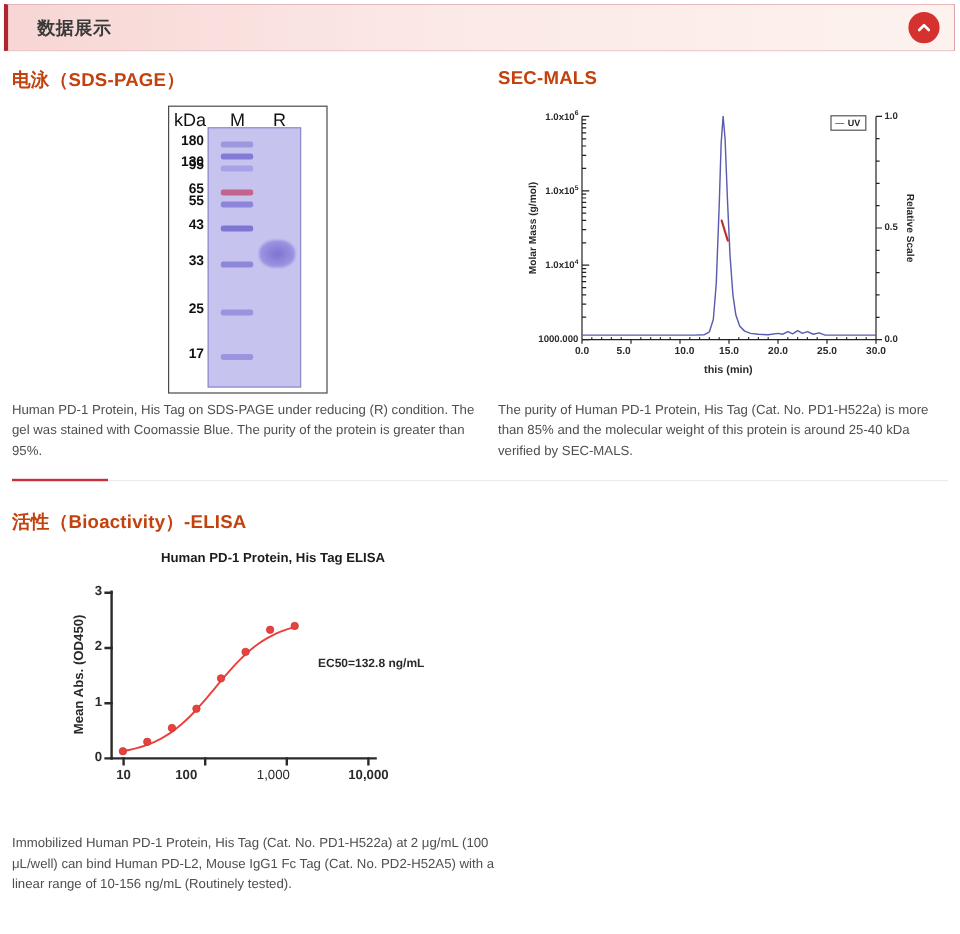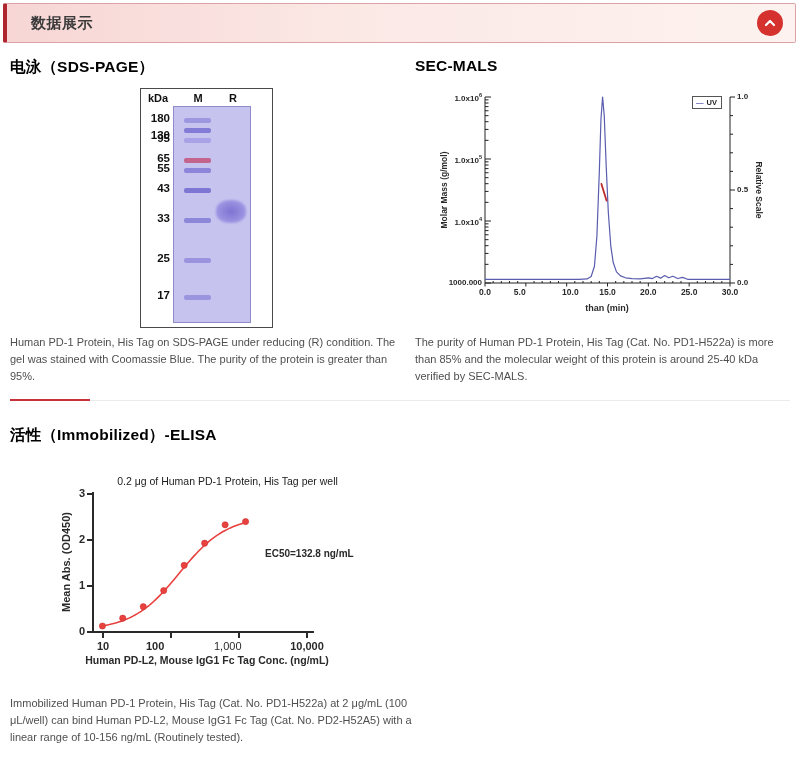--- a/index.html
+++ b/index.html
@@ -10,25 +10,25 @@
   
   .hdr{
     position:absolute;left:3px;top:3px;width:788px;height:38px;
     border:1px solid #dca3a7;border-left:4px solid #ae2630;border-radius:2px;
     background:linear-gradient(90deg,#f7d6d5 0%,#fbe9e6 45%,#fdf2ef 100%);
   }
   .hdr-title{position:absolute;left:24px;top:10px;font-size:15px;font-weight:bold;color:#3a3a3a;letter-spacing:.5px;}
   .collapse-btn{position:absolute;left:750px;top:6px;width:26px;height:26px;border-radius:50%;
     background:#d5322f;border:none;cursor:pointer;display:flex;align-items:center;justify-content:center;padding:0;}
   
-  .sec-title{position:absolute;font-size:15.5px;font-weight:bold;color:#000000;letter-spacing:.2px;}
+  .sec-title{position:absolute;font-size:15.5px;font-weight:bold;color:#c2410c;letter-spacing:.2px;}
   .caption{position:absolute;font-size:11px;line-height:17px;color:#4f4f4f;}
   
   .gel-fig{position:absolute;left:140px;top:88px;width:133px;height:240px;background:#fff;border:1px solid #4a4a4a;box-sizing:border-box;}
-  .gel-head{position:absolute;top:3px;font-size:11px;font-weight:bold;color:#111;text-align:center;}
+  .gel-head{position:absolute;top:3px;font-size:15px;font-weight:normal;color:#111;text-align:center;}
   .gel-area{position:absolute;left:32px;top:17px;width:78px;height:217px;background:#c7c3ef;border:1px solid #8f8bcb;box-sizing:border-box;}
   .gel-band{position:absolute;left:10px;width:27px;height:5px;border-radius:2px;filter:blur(.5px);}
   .gel-kda{position:absolute;left:1px;width:28px;text-align:right;font-size:11.5px;font-weight:600;color:#111;}
   .gel-sample{position:absolute;left:42px;width:30px;border-radius:45%;filter:blur(1px);}
   
   .chart{position:absolute;}
   .tick-lab{position:absolute;font-weight:600;color:#2a2a2a;white-space:nowrap;}
   .vlabel{position:absolute;white-space:nowrap;transform:translate(-50%,-50%) rotate(-90deg);font-weight:bold;color:#2a2a2a;}
   .vlabel-cw{transform:translate(-50%,-50%) rotate(90deg);}
   .hcenter{transform:translate(-50%,0);}
@@ -179,36 +179,36 @@
       <span class="tick-lab" style="left: 13px; top: 7px; width: 54px; text-align: right; font-size: 8px;">1.0x10<sup>6</sup></span>
       <span class="tick-lab" style="left: 13px; top: 69px; width: 54px; text-align: right; font-size: 8px;">1.0x10<sup>5</sup></span>
       <span class="tick-lab" style="left: 13px; top: 131px; width: 54px; text-align: right; font-size: 8px;">1.0x10<sup>4</sup></span>
       <span class="tick-lab" style="left: 13px; top: 193px; width: 54px; text-align: right; font-size: 8px;">1000.000</span>
       <span class="tick-lab" style="left: 322px; top: 7px; width: 24px; font-size: 8px;">1.0</span>
       <span class="tick-lab" style="left: 322px; top: 100px; width: 24px; font-size: 8px;">0.5</span>
       <span class="tick-lab" style="left: 322px; top: 193px; width: 24px; font-size: 8px;">0.0</span>
     </div>
   <span class="vlabel secmals-font" style="left:29px;top:105px;font-size:8.5px;">Molar Mass (g/mol)</span>
   <span class="vlabel vlabel-cw secmals-font" style="left:344px;top:105px;font-size:8.5px;">Relative Scale</span>
-  <span class="tick-lab hcenter" style="left:192px;top:218px;font-size:9px;font-weight:bold;">than (min)</span>
+  <span class="tick-lab hcenter" style="left:192px;top:218px;font-size:9px;font-weight:bold;">this (min)</span>
   <div class="legend-box" style="left:277px;top:11px;">
     <span id="secmals-legend-dash" style="color: rgb(90, 92, 174); font-weight: bold;">—</span>
     <span id="secmals-legend-label">UV</span>
   </div>
 </div>
 
 <div class="caption" style="left:415px;top:334px;width:378px;">The purity of Human PD-1 Protein, His Tag (Cat. No. PD1-H522a) is more than 85% and the molecular weight of this protein is around 25-40 kDa verified by SEC-MALS.</div>
 
 <div class="divider"></div>
 <div class="divider-red"></div>
 
-<div class="sec-title" style="left:10px;top:425px;">活性（Immobilized）-ELISA</div>
+<div class="sec-title" style="left:10px;top:425px;">活性（Bioactivity）-ELISA</div>
 
 <div class="chart" id="elisa-chart" style="left:55px;top:450px;width:345px;height:225px;">
-  <span class="elisa-sub" style="top:25px;" id="elisa-subtitle">0.2 μg of Human PD-1 Protein, His Tag per well</span>
+  <span class="elisa-title" style="top:9px;" id="elisa-title">Human PD-1 Protein, His Tag ELISA</span>
   <svg id="elisa-svg" style="position:absolute;left:0px;top:36px;" width="345" height="160">
       <line x1="38" y1="7" x2="38" y2="146" stroke="#2a2a2a" stroke-width="2" stroke-linecap="square"></line>
       <line x1="38" y1="146" x2="258" y2="146" stroke="#2a2a2a" stroke-width="2" stroke-linecap="square"></line>
       <line x1="33" y1="146" x2="38" y2="146" stroke="#2a2a2a" stroke-width="2" stroke-linecap="square"></line>
       <line x1="33" y1="100" x2="38" y2="100" stroke="#2a2a2a" stroke-width="2" stroke-linecap="square"></line>
       <line x1="33" y1="54" x2="38" y2="54" stroke="#2a2a2a" stroke-width="2" stroke-linecap="square"></line>
       <line x1="33" y1="8" x2="38" y2="8" stroke="#2a2a2a" stroke-width="2" stroke-linecap="square"></line>
       <line x1="48" y1="146" x2="48" y2="151" stroke="#2a2a2a" stroke-width="2" stroke-linecap="square"></line>
       <line x1="116" y1="146" x2="116" y2="151" stroke="#2a2a2a" stroke-width="2" stroke-linecap="square"></line>
       <line x1="184" y1="146" x2="184" y2="151" stroke="#2a2a2a" stroke-width="2" stroke-linecap="square"></line>
@@ -227,17 +227,16 @@
       <span class="tick-lab" style="left: 8px; top: 175px; width: 22px; text-align: right; font-size: 11px; font-weight: bold;">0</span>
       <span class="tick-lab" style="left: 8px; top: 129px; width: 22px; text-align: right; font-size: 11px; font-weight: bold;">1</span>
       <span class="tick-lab" style="left: 8px; top: 83px; width: 22px; text-align: right; font-size: 11px; font-weight: bold;">2</span>
       <span class="tick-lab" style="left: 8px; top: 37px; width: 22px; text-align: right; font-size: 11px; font-weight: bold;">3</span>
       <span class="tick-lab" style="left: 23px; top: 190px; width: 50px; text-align: center; font-size: 11px; font-weight: bold;">10</span>
       <span class="tick-lab" style="left: 91px; top: 190px; width: 50px; font-size: 11px; font-weight: bold;">100</span>
       <span class="tick-lab" style="left: 159px; top: 190px; width: 50px; text-align: left; font-size: 11px; font-weight: normal;">1,000</span>
       <span class="tick-lab" style="left: 227px; top: 190px; width: 50px; text-align: center; font-size: 11px; font-weight: bold;">10,000</span>
     </div>
   <span class="vlabel" style="left:11px;top:112px;font-size:11px;">Mean Abs. (OD450)</span>
-  <span class="tick-lab hcenter" style="left:152px;top:204px;font-size:10.5px;font-weight:bold;">Human PD-L2, Mouse IgG1 Fc Tag Conc. (ng/mL)</span>
   <span class="tick-lab" style="left:210px;top:98px;font-size:10px;">EC50=132.8 ng/mL</span>
 </div>
 
 <div class="caption" style="left:10px;top:695px;width:405px;">Immobilized Human PD-1 Protein, His Tag (Cat. No. PD1-H522a) at 2 μg/mL (100 μL/well) can bind Human PD-L2, Mouse IgG1 Fc Tag (Cat. No. PD2-H52A5) with a linear range of 10-156 ng/mL (Routinely tested).</div>
 
 </body></html>

